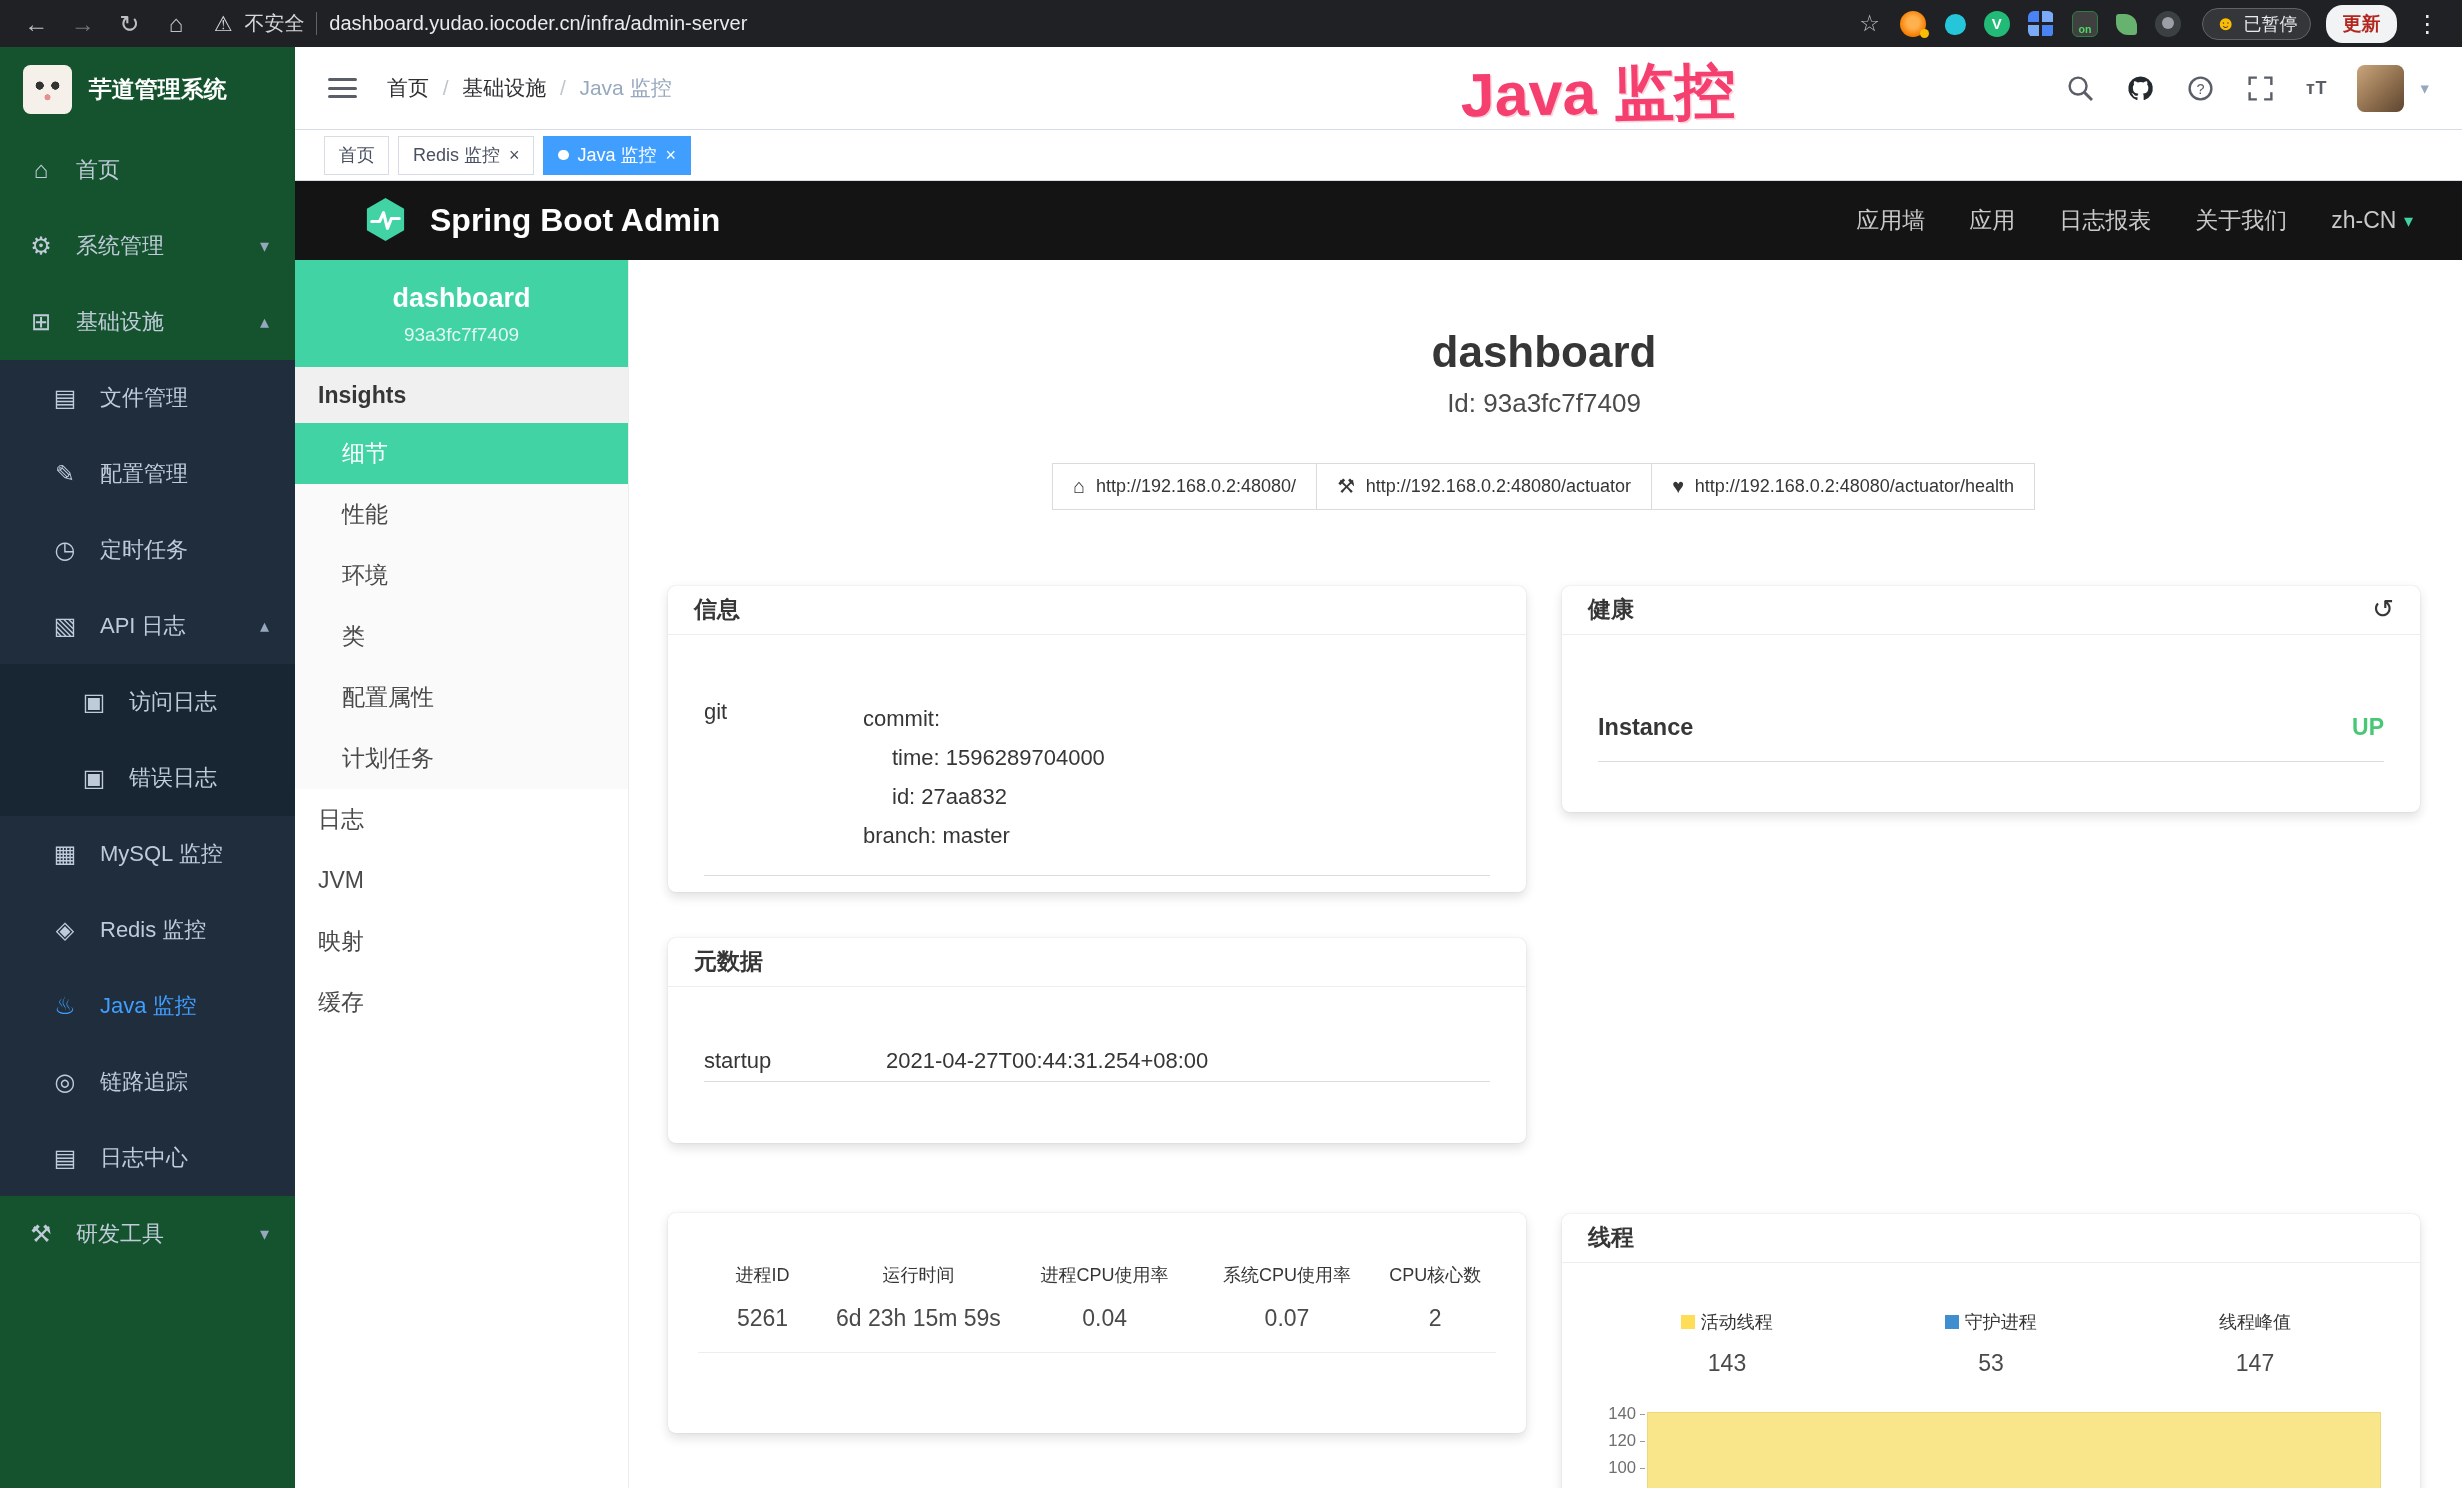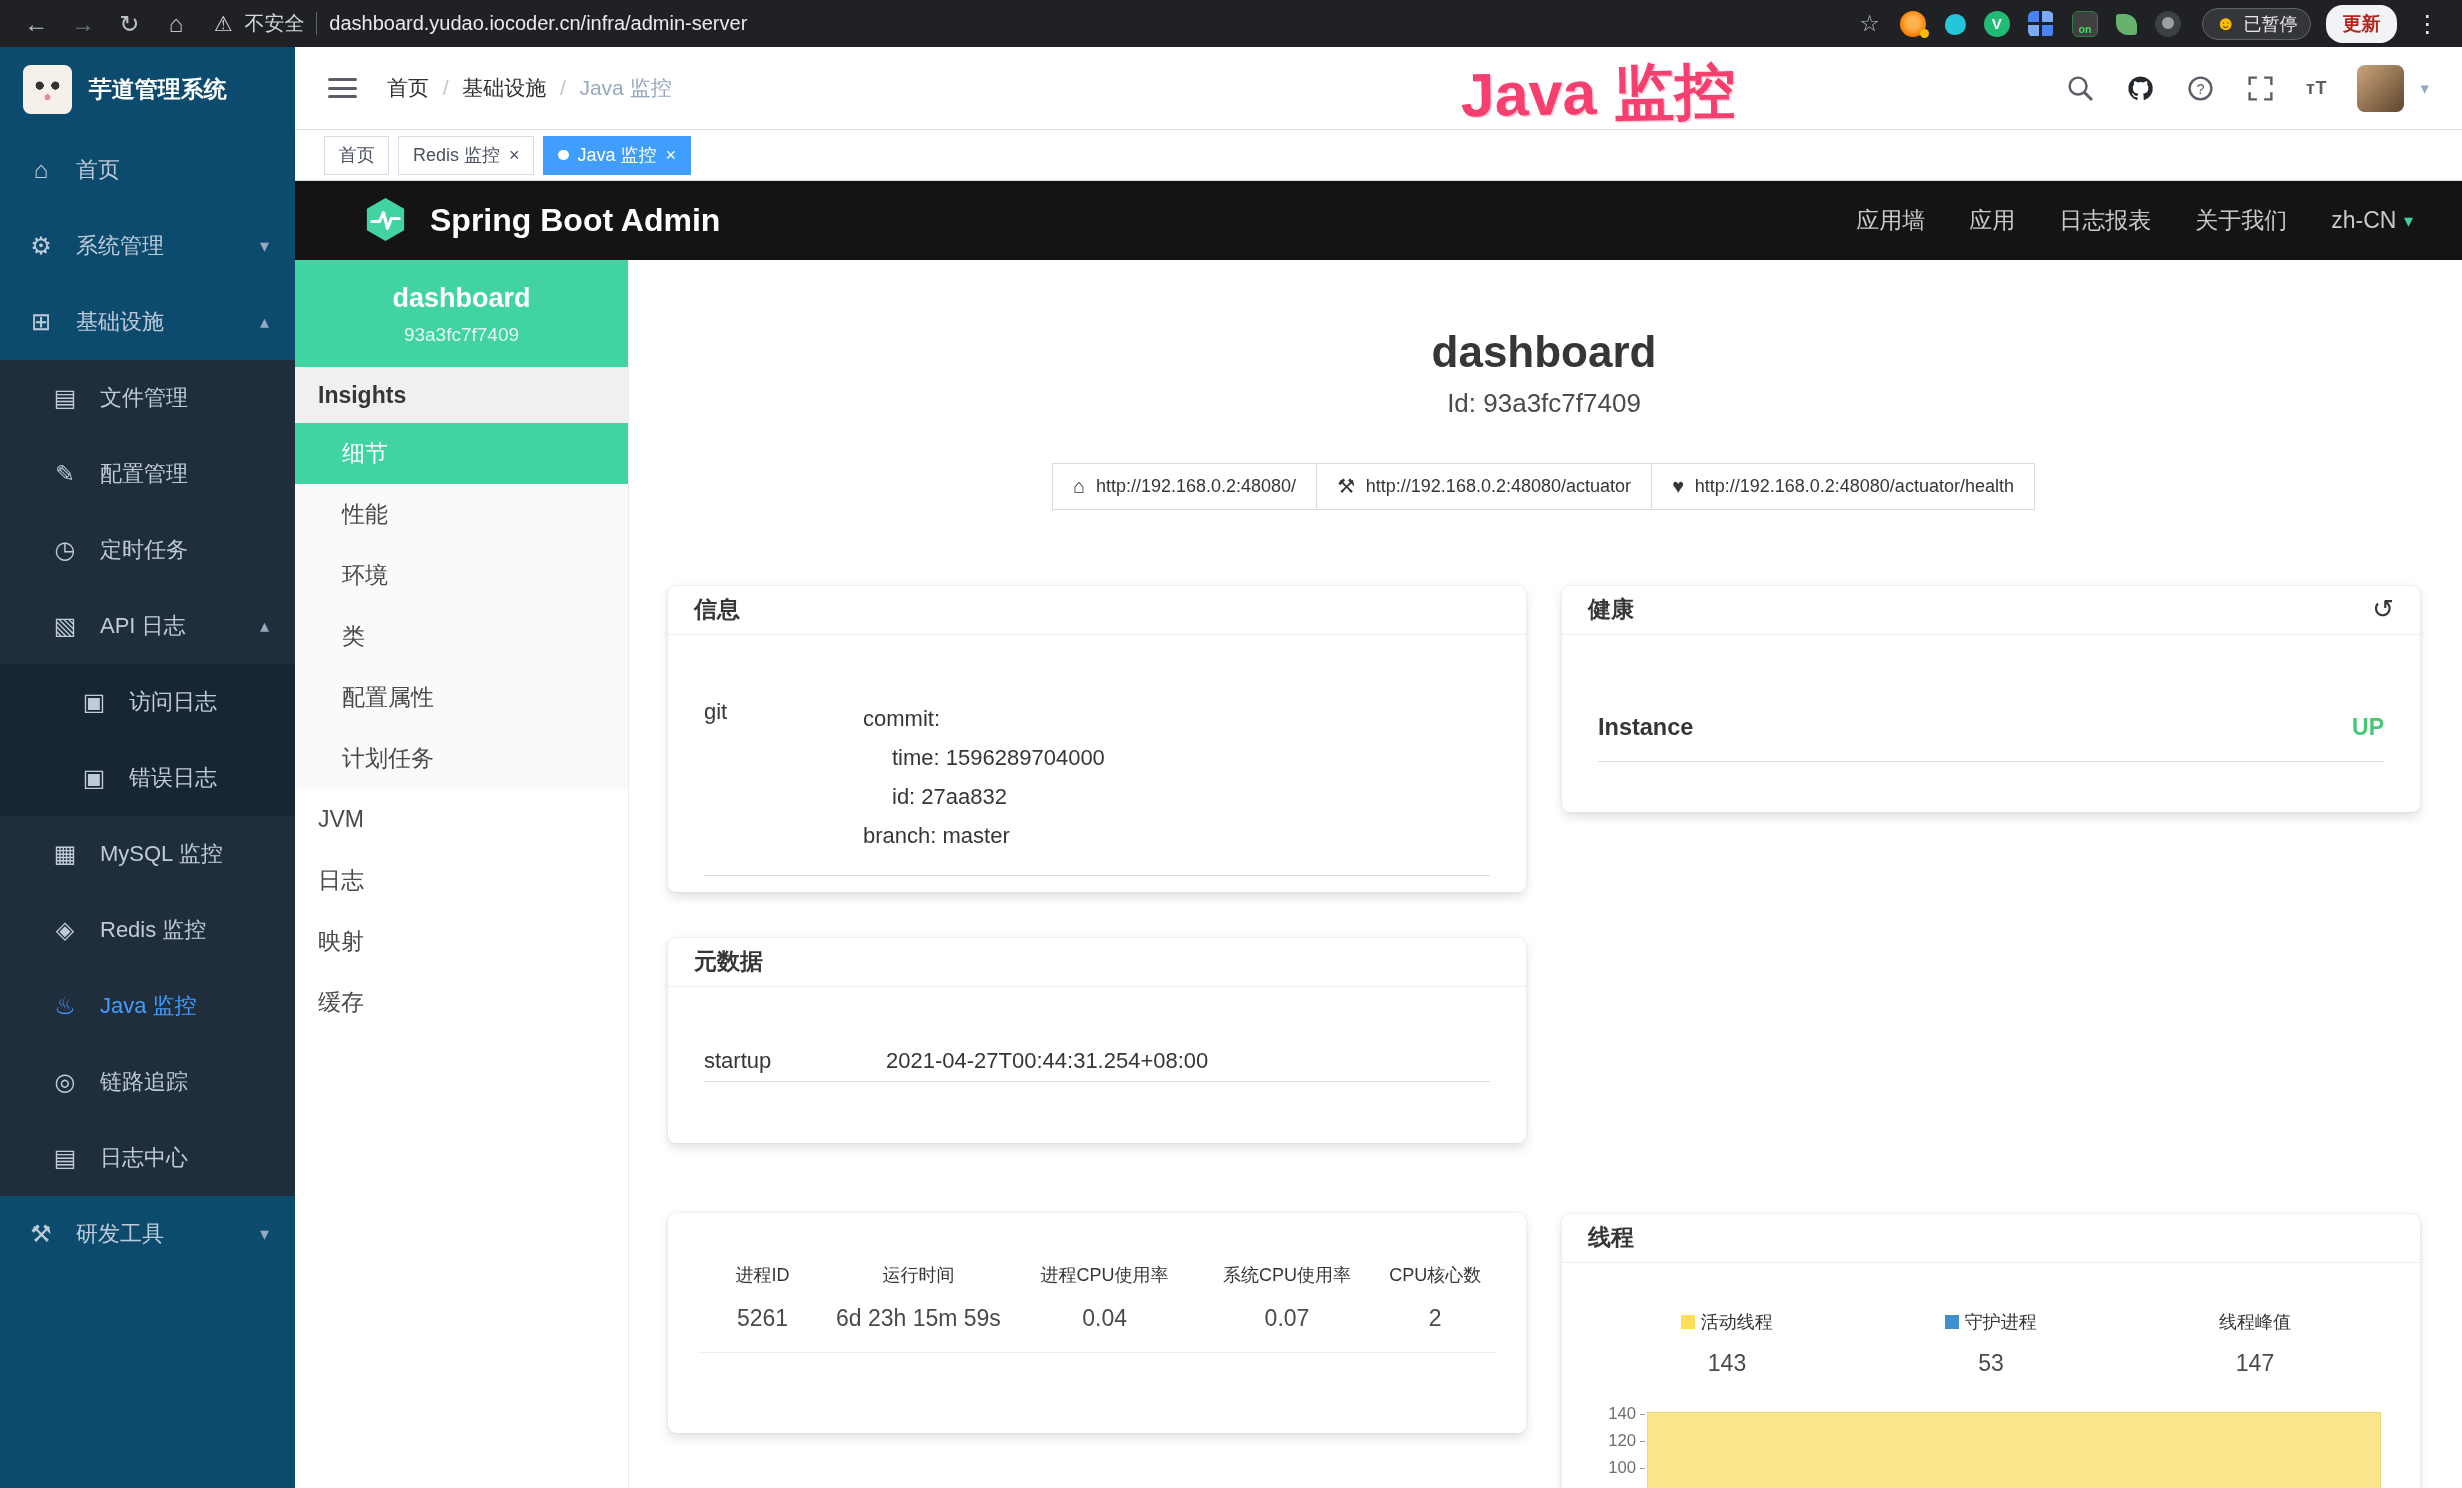--- a/index.html
+++ b/index.html
@@ -36,21 +36,21 @@
   .pill-paused { display:flex; align-items:center; gap:7.6px; border:1.5px solid #5f6368; background:#35363a;
     border-radius:16.7px; padding:3px 12px; margin:0 7.6px; font-size:18px; color:#e8eaed; }
   .smiley { color:#fbbc04; font-size:20px; }
   .pill-update { background:#f1f3f4; color:#b3261e; border-radius:16.7px; padding:6px 16.7px; font-size:19px; font-weight:700; margin-right:4.6px; }
   .kebab { font-size:24px; color:#e8eaed; padding:0 6px; }
 
   
   .main-row { display:flex; height:1442px; }
 
   
-  .sidebar { width:295px; flex-shrink:0; background:#0c4a6e; overflow:hidden; }
+  .sidebar { width:295px; flex-shrink:0; background:#14532d; overflow:hidden; }
   .logo-row { height:85px; display:flex; align-items:center; gap:16.7px; padding:0 23px; }
   .logo-img { width:49px; height:49px; border-radius:7.6px; flex-shrink:0;
     background:
       radial-gradient(circle at 34% 42%, #333 9%, transparent 10%),
       radial-gradient(circle at 66% 42%, #333 9%, transparent 10%),
       radial-gradient(circle at 50% 66%, #e58f8f 7%, transparent 8%),
       #f5f0ea; }
   .logo-title { color:#fff; font-weight:700; font-size:23px; white-space:nowrap; }
   .m-item { height:76px; display:flex; align-items:center; gap:20px; padding:0 26px; color:#bfcbd9; font-size:22px; cursor:pointer; }
   .m-item .mi-icon { width:30px; text-align:center; font-size:24px; }
@@ -362,22 +362,22 @@
           <div class="app-name">dashboard</div>
           <div class="app-id">93a3fc7f7409</div>
         </div>
         <div class="ins-head">Insights</div>
         <div class="ins-item active">细节</div>
         <div class="ins-item">性能</div>
         <div class="ins-item">环境</div>
         <div class="ins-item">类</div>
         <div class="ins-item">配置属性</div>
         <div class="ins-item">计划任务</div>
+        <div class="side-item">日志</div>
         <div class="side-item">JVM</div>
-        <div class="side-item">日志</div>
         <div class="side-item">映射</div>
         <div class="side-item">缓存</div>
       </div>
 
       <div class="main">
         <div class="page-head">
           <div class="page-title">dashboard</div>
           <div class="page-sub">Id: 93a3fc7f7409</div>
         </div>
         <div class="links-row">

